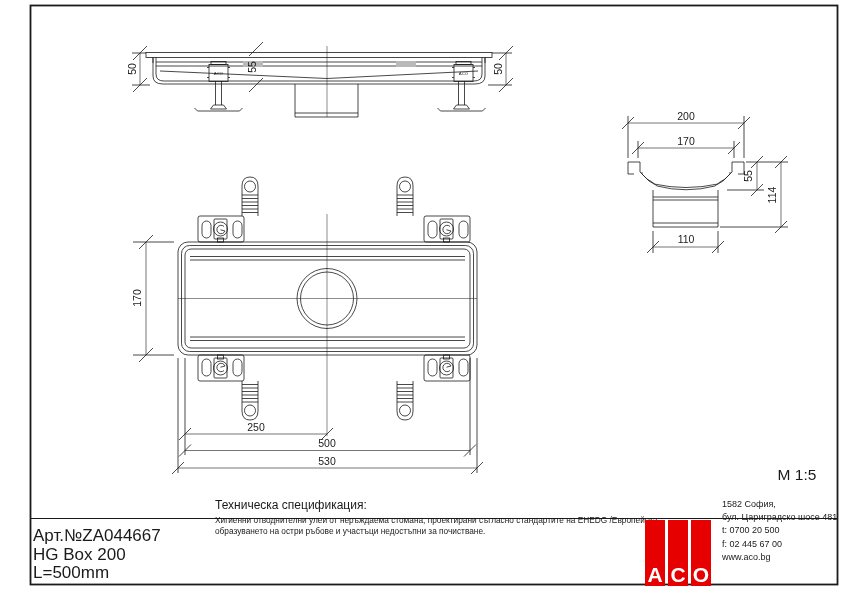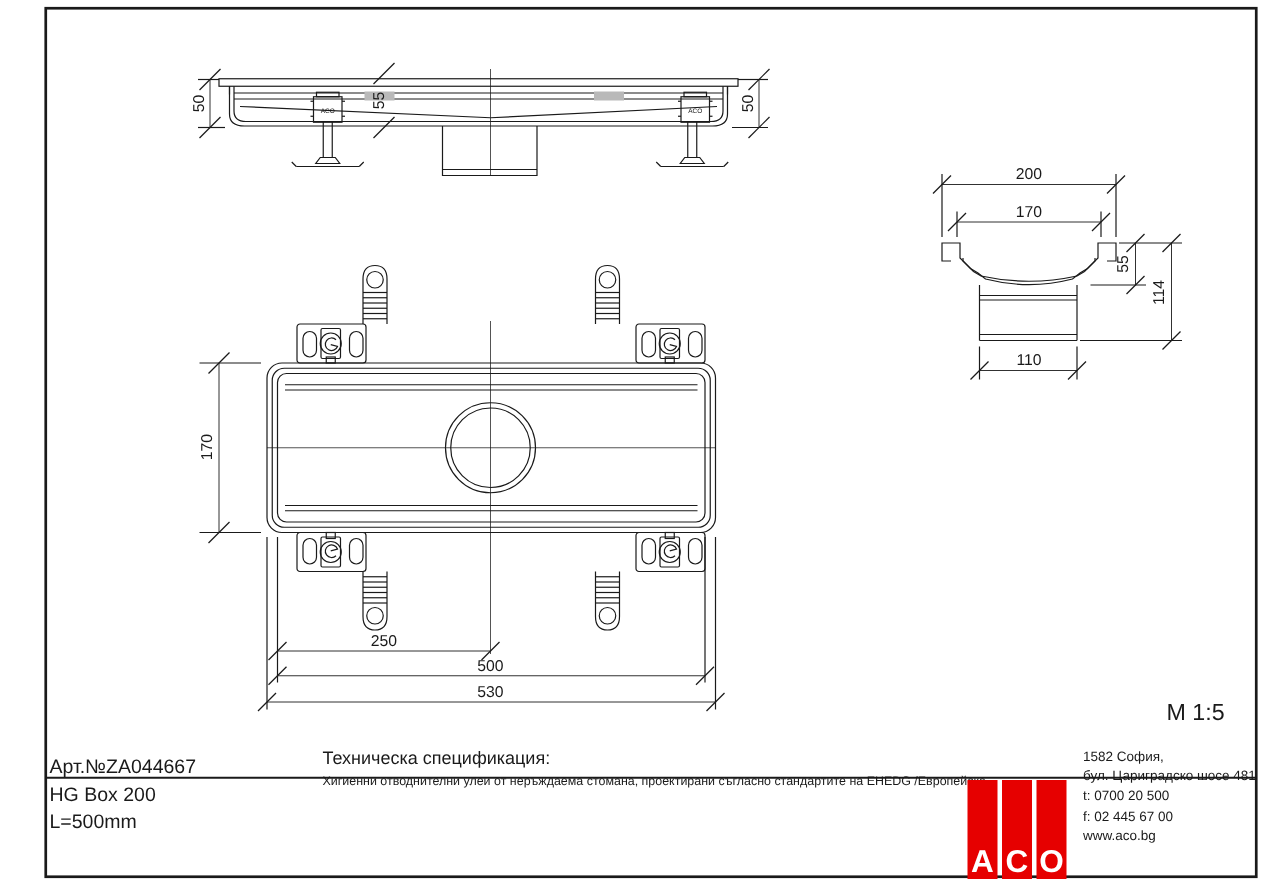--- a/index.html
+++ b/index.html
@@ -1,20 +1,20 @@
 <!DOCTYPE html>
 <html><head>
 <meta charset="utf-8">
 <style>
   html,body{margin:0;padding:0;background:#ffffff;}
   .page{position:relative;width:842px;height:595px;background:#fff;overflow:hidden;
         font-family:"Liberation Sans",sans-serif;color:#1a1a1a;}
   .page svg{position:absolute;left:0;top:0;}
   svg text{font-family:"Liberation Sans",sans-serif;fill:#1a1a1a;}
-  .tb-left{position:absolute;left:33px;top:502px;font-size:13px;line-height:18.5px;white-space:nowrap;}
+  .tb-left{position:absolute;left:33px;top:527px;font-size:17px;line-height:18.5px;white-space:nowrap;}
   .tb-spec{position:absolute;left:215px;top:498px;width:430px;}
   .tb-spec .spec-title{font-size:12px;margin-bottom:3px;}
   .tb-spec .spec-line{font-size:8.3px;line-height:10.9px;white-space:nowrap;}
   .tb-logo{position:absolute;left:645px;top:520px;width:66px;height:66px;display:flex;gap:3px;}
   .tb-logo .bar{flex:1;background:#e60000;display:flex;align-items:flex-end;justify-content:center;}
   .tb-logo .bar span{color:#fff;font-weight:bold;font-size:21px;line-height:1;padding-bottom:1px;}
   .tb-address{position:absolute;left:722px;top:498px;font-size:9px;line-height:13.2px;white-space:nowrap;}
 </style>
 </head>
 <body>
@@ -221,20 +221,21 @@
 
 <div class="tb-left">
   <div>Арт.№ZA044667</div>
   <div>HG Box 200</div>
   <div>L=500mm</div>
 </div>
 
 <div class="tb-spec">
   <div class="spec-title">Техническа спецификация:</div>
   <div class="spec-line">Хигиенни отводнителни улеи от неръждаема стомана, проектирани съгласно стандартите на EHEDG /Европейска</div>
+  <div class="spec-line">образуването на остри ръбове и участъци недостъпни за почистване.</div>
 </div>
 
 <div class="tb-logo">
   <div class="bar">
         <span>A</span>
       </div>
   <div class="bar">
         <span>C</span>
       </div>
   <div class="bar">

